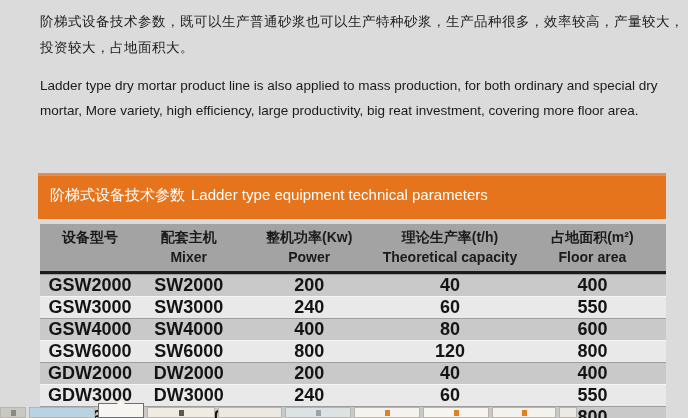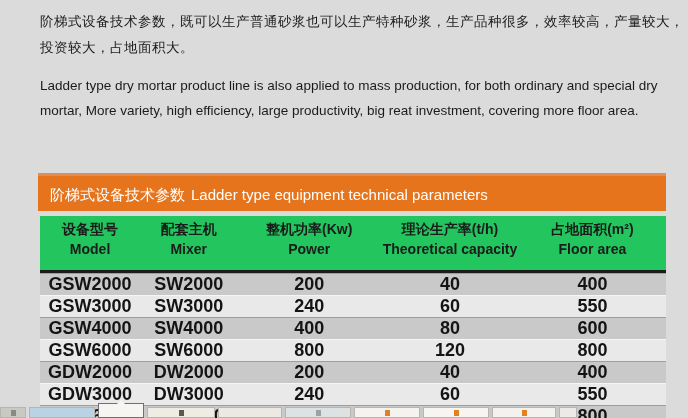--- a/index.html
+++ b/index.html
@@ -23,40 +23,40 @@
   .intro-en {
     width: 636px;
     font-size: 13.5px;
     line-height: 25px;
     margin: 12px 0 0 0;
   }
 
   .section-bar {
     box-sizing: border-box;
     width: 628px;
-    height: 38px;
+    height: 46px;
     margin: 50px 0 0 -2px;
     background: #e5741c;
     border-top: 3px solid #dd8f55;
     color: #ffffff;
     font-size: 15px;
     line-height: 37px;
     padding-left: 12px;
     white-space: nowrap;
     overflow: hidden;
   }
   .section-bar .en { margin-left: 6px; }
 
   .tech-table { width: 626px; margin-top: 5px; }
 
   .t-head {
     display: flex;
-    background: #22c55e;
+    background: #a3a3a3;
     border-bottom: 3px solid #1c1c1c;
-    padding: 3px 0 11px 0;
+    padding: 3px 0 4px 0;
   }
   .t-col {
     text-align: center;
     font-weight: 700;
     font-size: 14px;
     line-height: 20px;
   }
   .c0 { width: 16%; } .c1 { width: 15.5%; } .c2 { width: 23%; }
   .c3 { width: 22%; } .c4 { width: 23.5%; }
 
@@ -117,21 +117,20 @@
 
   <div class="section-bar">
     <span class="zh">阶梯式设备技术参数</span><span class="en">Ladder type equipment technical parameters</span>
   </div>
 
   <div class="tech-table">
 
     <div class="t-head">
       <div class="t-col c0">
         <div>设备型号</div>
-        <div>Model</div>
       </div>
       <div class="t-col c1">
         <div>配套主机</div>
         <div>Mixer</div>
       </div>
       <div class="t-col c2">
         <div>整机功率(Kw)</div>
         <div>Power</div>
       </div>
       <div class="t-col c3">

